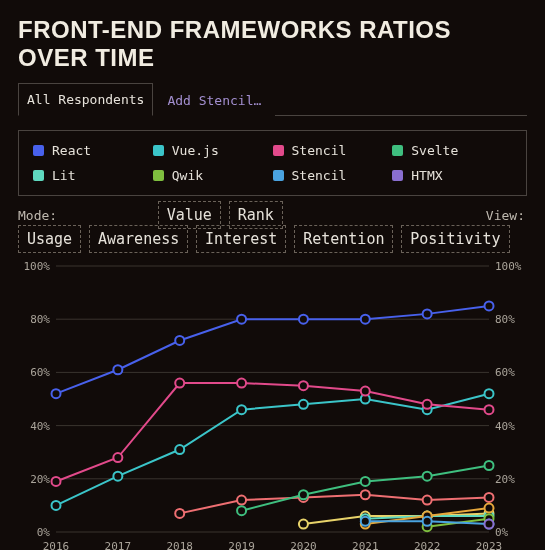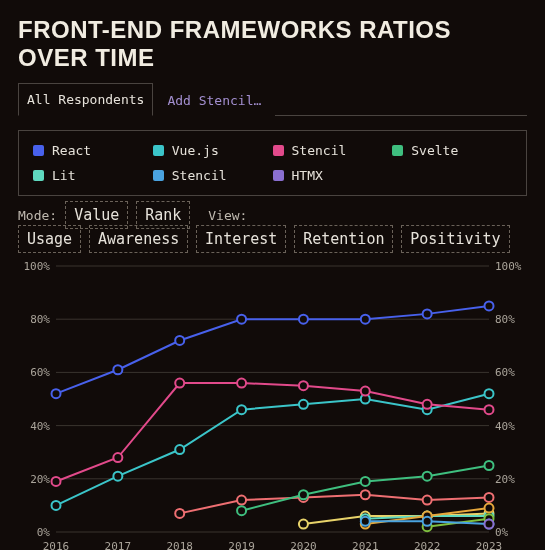--- a/index.html
+++ b/index.html
@@ -36,21 +36,21 @@
   .legend {
     border: 1px solid #4a4440;
     padding: 12px 14px;
     margin: 14px 0 10px 0;
     display: grid;
     grid-template-columns: repeat(4, 1fr);
     gap: 10px 0;
   }
   .legend-item { display: flex; align-items: center; gap: 8px; cursor: pointer; }
   .swatch { width: 11px; height: 11px; border-radius: 2px; flex-shrink: 0; }
-  .controls { display: flex; align-items: center; gap: 6px; flex-wrap: wrap; margin-bottom: 8px; }
+  .controls { display: flex; align-items: center; gap: 6px; flex-wrap: wrap; margin-bottom: 8px; justify-content: space-between; }
   .ctrl-label { color: #bfb9af; margin-right: 2px; }
   .btn {
     border: 1px dashed #6a6259;
     padding: 4px 8px;
     cursor: pointer;
     color: #e6e2da;
     background: transparent;
     font-size: 15px;
   }
   .chart-wrap { position: relative; height: 300px; }
@@ -84,20 +84,24 @@
         <span class="swatch" style="background: rgb(226, 74, 139);"></span>
         <span>Stencil</span>
       </div>
       <div class="legend-item">
         <span class="swatch" style="background: rgb(63, 191, 127);"></span>
         <span>Svelte</span>
       </div>
       <div class="legend-item">
         <span class="swatch" style="background: rgb(95, 217, 191);"></span>
         <span>Lit</span>
+      </div>
+      <div class="legend-item">
+        <span class="swatch" style="background: rgb(127, 191, 63);"></span>
+        <span>Qwik</span>
       </div>
       <div class="legend-item">
         <span class="swatch" style="background: rgb(74, 163, 224);"></span>
         <span>Stencil</span>
       </div>
       <div class="legend-item">
         <span class="swatch" style="background: rgb(138, 111, 208);"></span>
         <span>HTMX</span>
       </div>
     </div>

